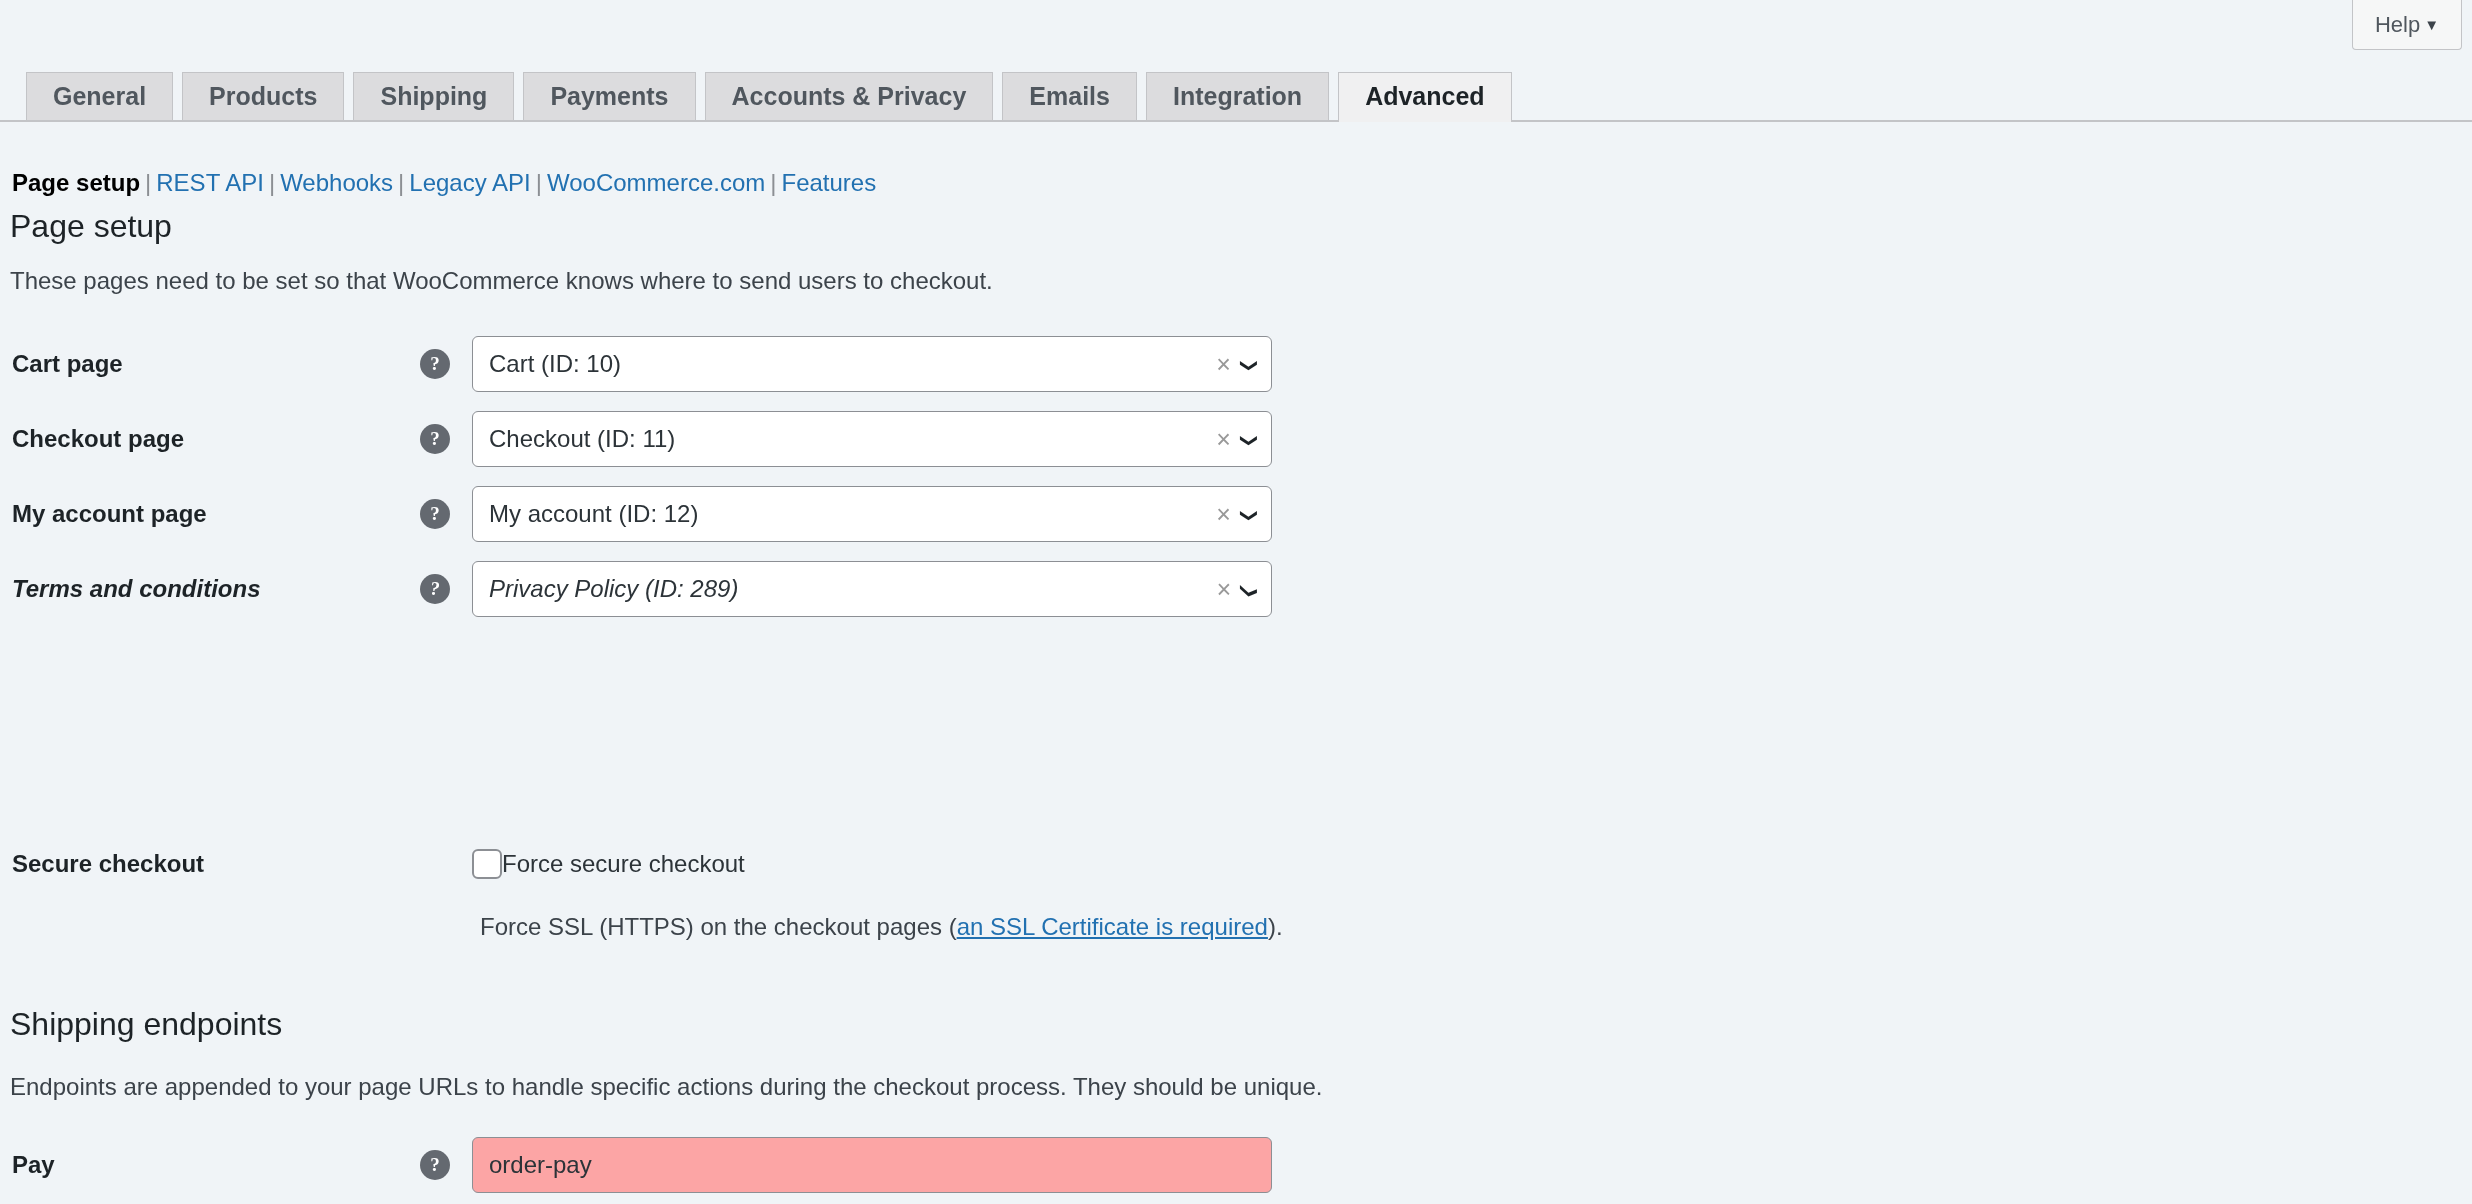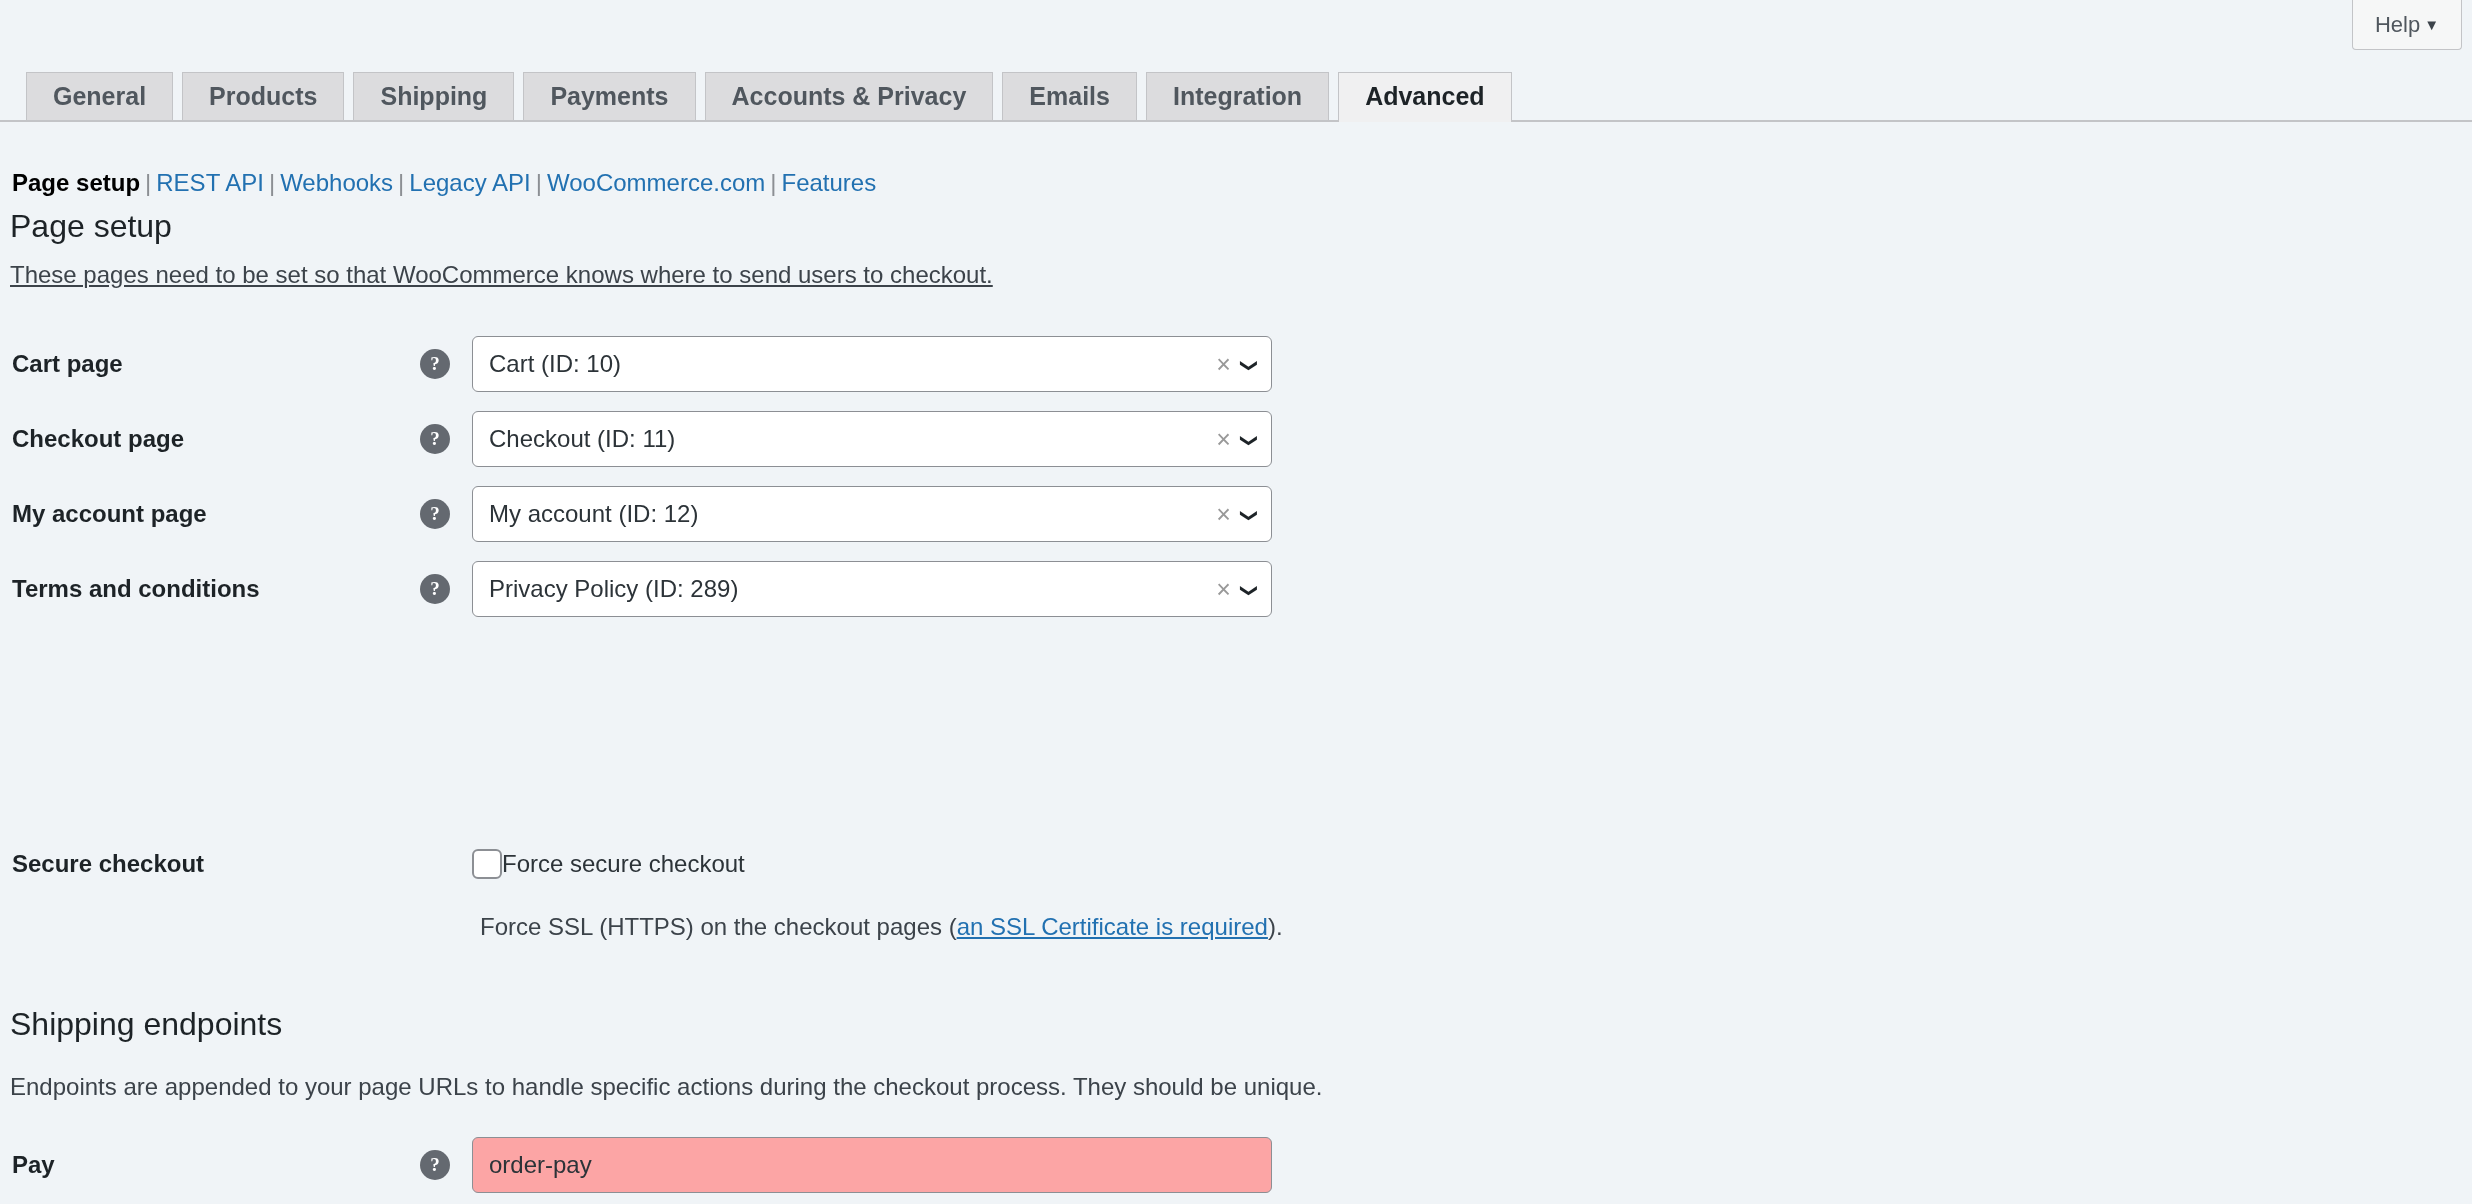--- a/index.html
+++ b/index.html
@@ -128,21 +128,21 @@
     margin: 0;
   }
   .section-desc {
     position: absolute;
     left: 10px;
     font-size: 24px;
     color: #3c434a;
     margin: 0;
   }
   #page-setup-title  { top: 208px; }
-  #page-setup-desc   { top: 261px; text-decoration: underline; }
+  #page-setup-desc   { top: 267px; }
   #endpoints-title   { top: 1006px; }
   #endpoints-desc    { top: 1073px; }
 
   
   .row {
     position: absolute;
     left: 0;
     right: 0;
     height: 56px;
     display: flex;
@@ -310,21 +310,21 @@
     </div>
     <div class="row" style="top: 486px;">
       <div class="row-label">My account page</div>
       <div class="help-tip">?</div>
       <div class="select-field">
         <span class="select-value">My account (ID: 12)</span>
         <span class="select-clear">×</span>
         <span class="select-caret" style="display: inline-block; transform: rotate(90deg);">❯</span>
       </div>
     </div>
-    <div class="row" style="top: 561px;">
+    <div class="row" style="top: 561px; font-style: italic;">
       <div class="row-label">Terms and conditions</div>
       <div class="help-tip">?</div>
       <div class="select-field">
         <span class="select-value">Privacy Policy (ID: 289)</span>
         <span class="select-clear">×</span>
         <span class="select-caret" style="display: inline-block; transform: rotate(90deg);">❯</span>
       </div>
     </div>
   </div>
 

